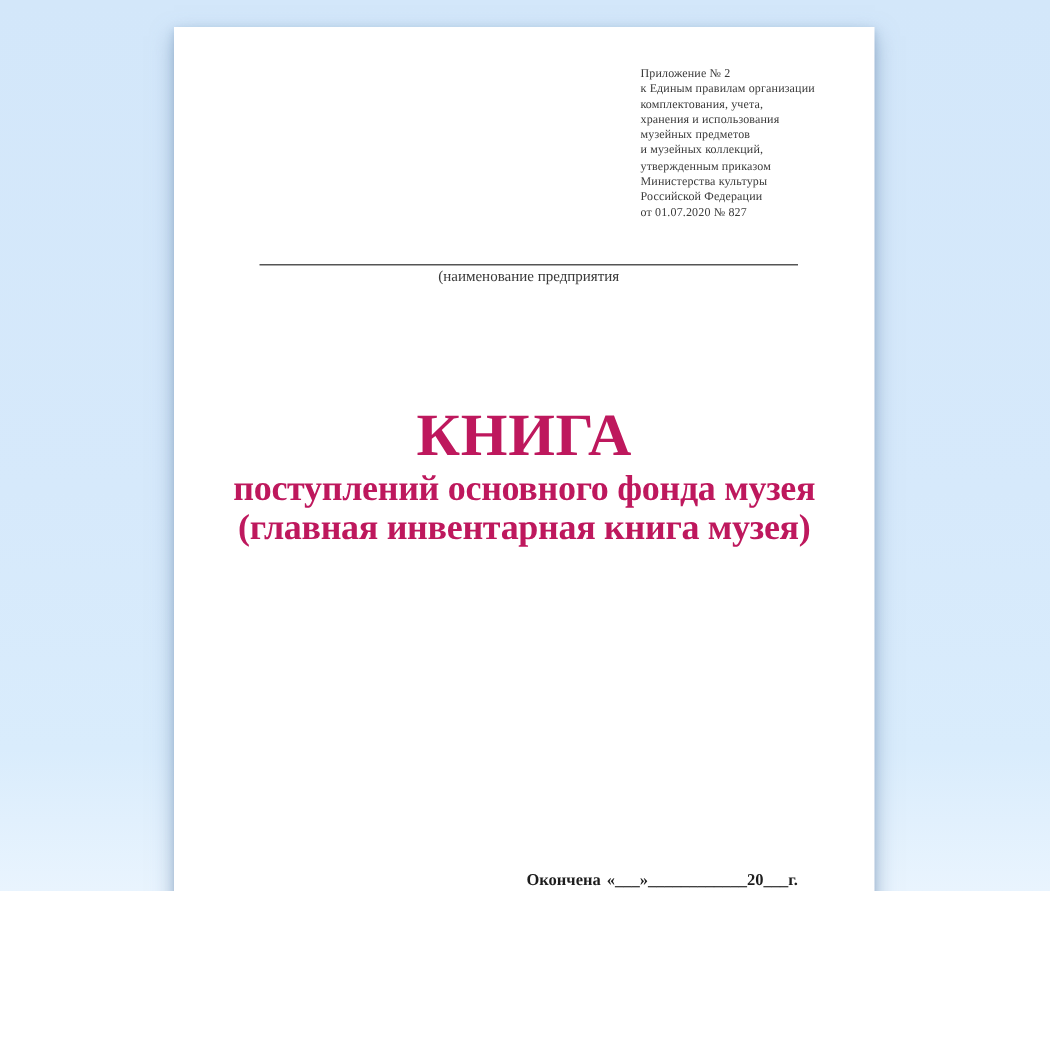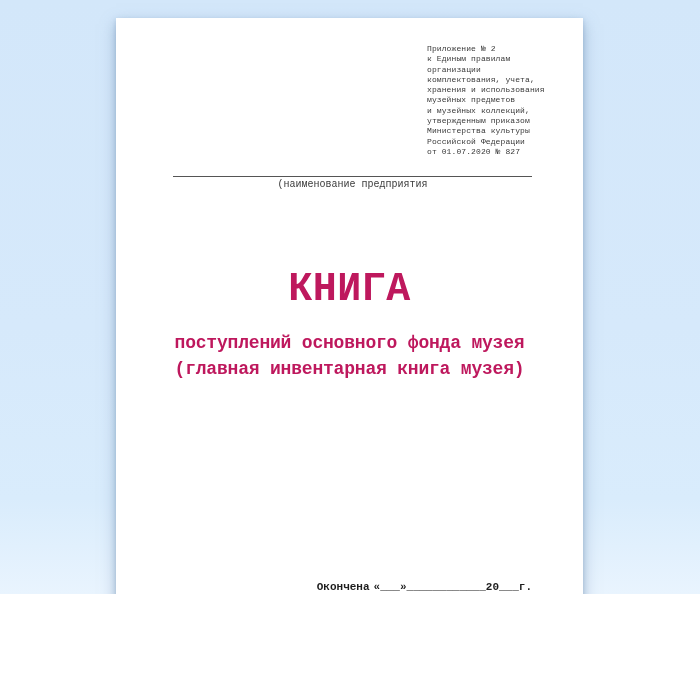--- a/index.html
+++ b/index.html
@@ -2,21 +2,21 @@
 <html><head>
 <meta charset="utf-8">
 <style>
   html, body { margin: 0; padding: 0; }
   .scene {
     position: relative;
     width: 700px;
     height: 594px;
     overflow: hidden;
     background: linear-gradient(to bottom, #d3e7fa 0%, #d6e9fb 55%, #d9ecfc 84%, #e9f4fe 100%);
-    font-family: Liberation Mono, monospace;
+    font-family: Liberation Serif, serif;
   }
   .paper {
     position: absolute;
     left: 116px;
     top: 18px;
     width: 467px;
     height: 662px;
     background: #ffffff;
     box-shadow: 0 6px 14px rgba(105, 138, 175, 0.55), 0 2px 5px rgba(105, 138, 175, 0.35);
   }
@@ -57,22 +57,22 @@
     text-align: center;
     color: #be185d;
   }
   .title-main {
     font-size: 40px;
     font-weight: bold;
     line-height: 40px;
     letter-spacing: 0.5px;
   }
   .title-sub {
-    margin-top: 20px;
-    font-size: 18px;
+    margin-top: 3px;
+    font-size: 24px;
     font-weight: bold;
     line-height: 26px;
     letter-spacing: -0.2px;
   }
   
   .dates-block {
     position: absolute;
     right: 51px;
     top: 563px;
     text-align: right;

